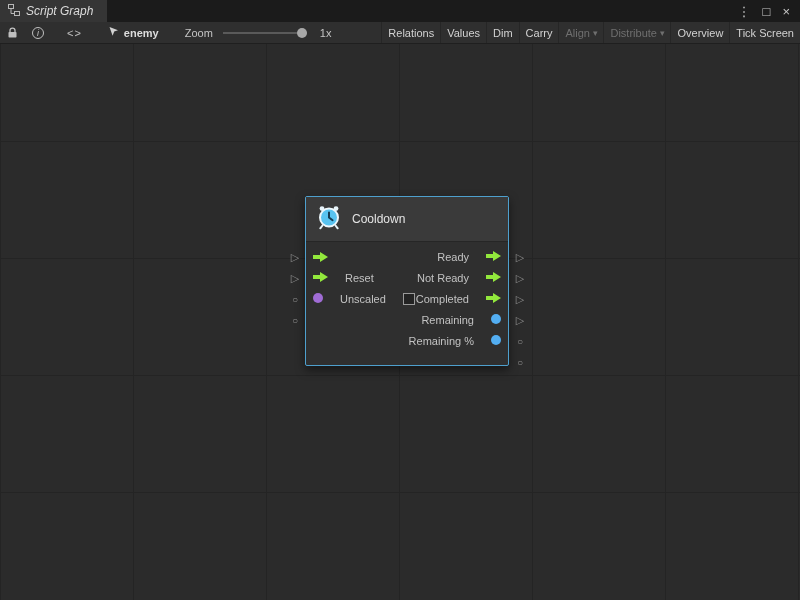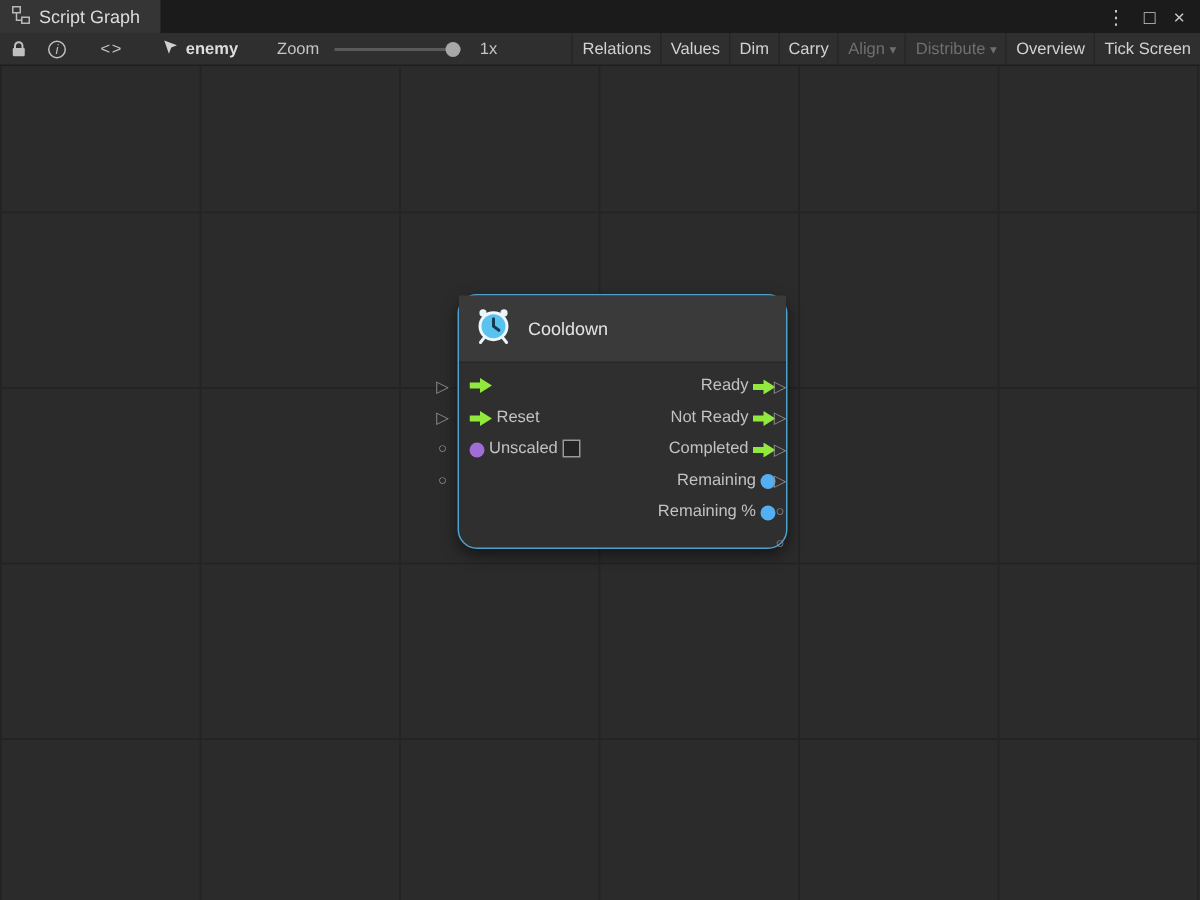--- a/index.html
+++ b/index.html
@@ -1,21 +1,21 @@
 <!DOCTYPE html>
 <html style="--flow-port: #92e83c; --float-port: #53aef2; --bool-port: #a06cd5; --node-border: #4ea0ce;"><head>
 <meta charset="utf-8">
 <style>
   * { margin:0; padding:0; box-sizing:border-box; }
   html,body { width:800px; height:600px; overflow:hidden; background:#1b1b1b; }
   .app { width:800px; height:600px; font-family:"Liberation Sans", sans-serif; user-select:none; }
 
   
   .titlebar { height:22px; background:#1b1b1b; display:flex; align-items:stretch; }
-  .tab { display:flex; align-items:center; gap:6px; padding:0 14px 0 8px; background:#353535; color:#dcdcdc; font-size:12px; }
+  .tab { display:flex; align-items:center; gap:6px; padding:0 14px 0 8px; background:#353535; color:#dcdcdc; font-size:12px;font-style:italic; }
   .titlebar-controls { margin-left:auto; display:flex; align-items:center; gap:12px; padding-right:10px; color:#c8c8c8; font-size:13px; }
   .titlebar-controls span { cursor:default; line-height:1; }
 
   
   .toolbar { height:22px; background:#2f2f2f; border-bottom:1px solid #1f1f1f; display:flex; align-items:center; font-size:11px; color:#cfcfcf; white-space:nowrap; }
   .tb-icon { display:flex; align-items:center; justify-content:center; padding:0 7px; height:100%; }
   .info-icon { width:12px; height:12px; border:1px solid #c0c0c0; border-radius:50%; color:#c0c0c0; font-size:9px; display:flex; align-items:center; justify-content:center; font-style:italic; }
   .code-icon { margin-left:16px; color:#c0c0c0; letter-spacing:1px; font-size:11px; }
   .breadcrumb { display:flex; align-items:center; gap:5px; margin-left:26px; color:#dddddd;font-weight:bold; }
   .zoom-label { margin-left:26px; color:#c5c5c5; }
@@ -33,26 +33,26 @@
     position:relative; width:800px; height:556px; overflow:hidden;
     background-color:#2b2b2b;
     background-image:
       linear-gradient(to bottom, #242424 1px, transparent 1px),
       linear-gradient(to right, #242424 1px, transparent 1px);
     background-size:133px 117px, 133px 117px;
     background-position:0 97px, 0 0;
   }
 
   
-  .node { position:absolute; left:305px; top:152px; width:220px; background:#2f2f2f; border:1px solid var(--node-border,#4ea0ce); border-radius:13px; box-shadow:0 4px 10px rgba(0,0,0,0.5); }
+  .node { position:absolute; left:305px; top:152px; width:204px; background:#2f2f2f; border:1px solid var(--node-border,#4ea0ce); border-radius:2px; box-shadow:0 4px 10px rgba(0,0,0,0.5); }
   .node-header { height:45px; background:#3a3a3a; display:flex; align-items:center; gap:10px; padding:0 10px; border-bottom:1px solid #262626; cursor:move; }
   .node-title { font-size:12px; color:#e4e4e4; }
   .node-body { padding:4px 0 14px 0; }
   .port-row { height:21px; display:flex; align-items:center; justify-content:space-between; padding:0 7px; }
-  .port { display:flex; align-items:flex-end; gap:3px; cursor:pointer; }
+  .port { display:flex; align-items:flex-start; gap:17px; cursor:pointer; }
   .port-label { font-size:11px; color:#c2c2c2; }
   .flow-arrow { color:var(--flow-port,#92e83c); display:flex; align-items:center; }
   .flow-arrow svg { display:block; }
   .dot { width:10px; height:10px; border-radius:50%; }
   .dot.float { background:var(--float-port,#53aef2); }
   .dot.bool { background:var(--bool-port,#a06cd5); }
   .value-box { min-width:13px; height:15px; padding:0 2px; border:1px solid #9a9a9a; background:#232323; color:#ececec; font-size:10px; display:flex; align-items:center; justify-content:center; cursor:text; }
   .checkbox { width:12px; height:12px; border:1px solid #9a9a9a; background:#232323; cursor:pointer; }
 
   

